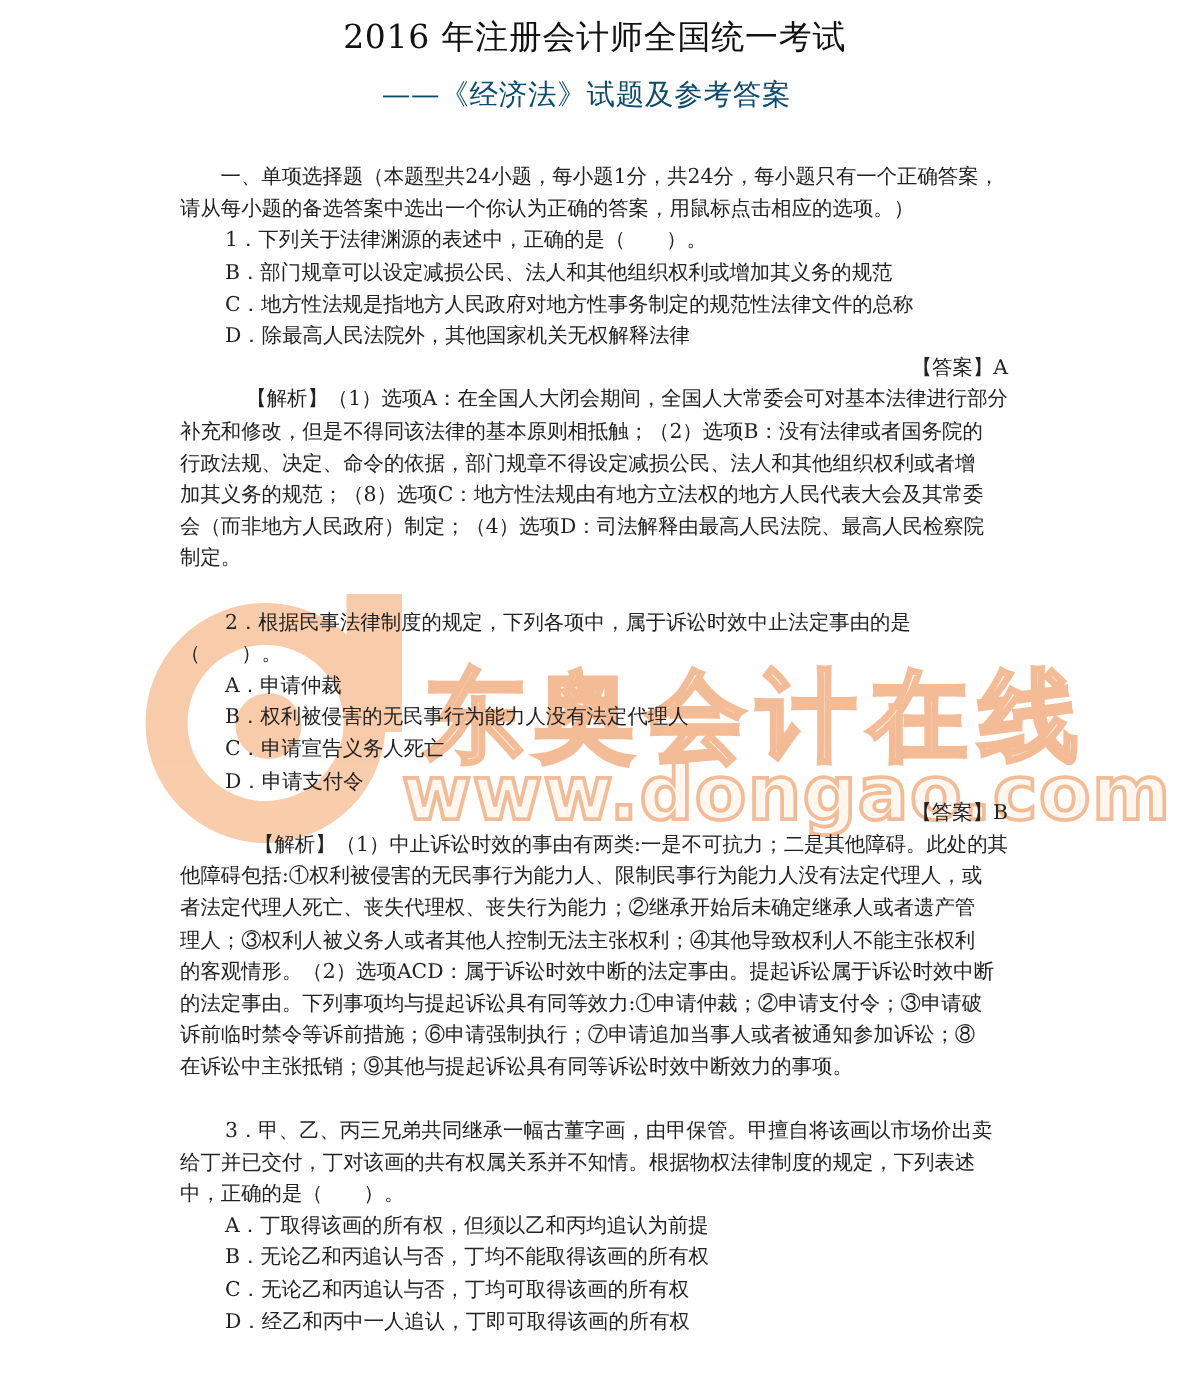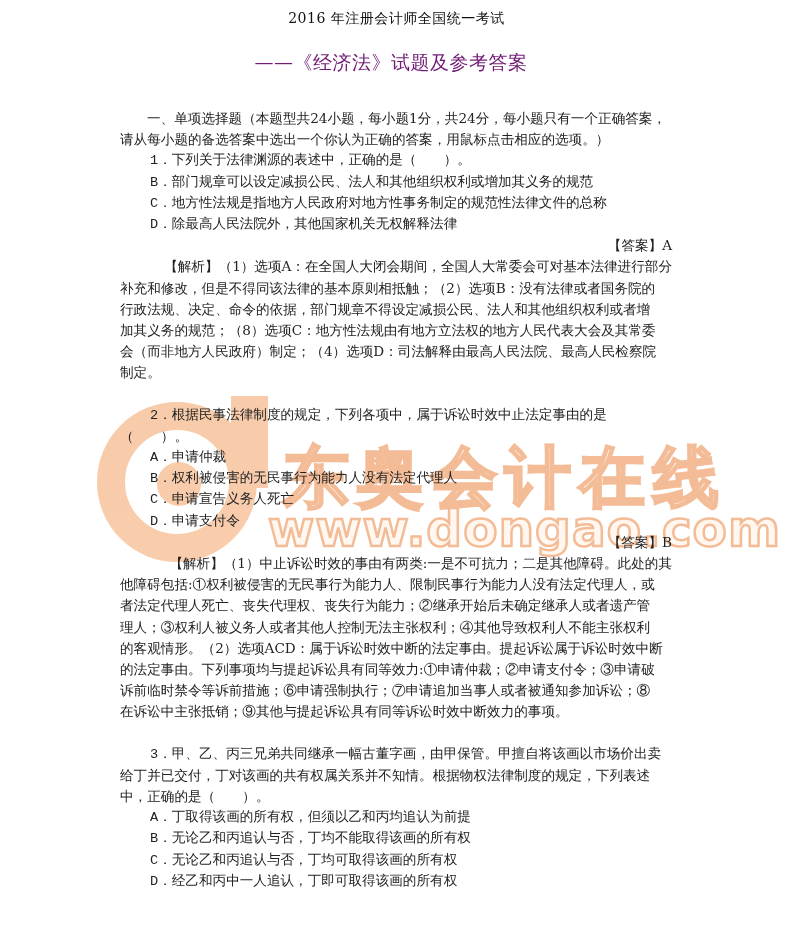--- a/index.html
+++ b/index.html
@@ -1,28 +1,28 @@
 <!DOCTYPE html>
 <html><head>
 <meta charset="utf-8">
 <style>
   html, body { margin: 0; padding: 0; background: #ffffff; }
   body { width: 793px; height: 927px; position: relative; overflow: hidden;
          font-family: "DejaVu Serif", "Liberation Serif", serif; color: #1a1a1a; }
   .watermark { position: absolute; left: 0; top: 0; width: 793px; height: 927px; pointer-events: none; z-index: 0; }
   .page { position: absolute; left: 0; top: 0; width: 793px; z-index: 1; }
   .title1 { position: absolute; left: 0; width: 793px; top: 10px; text-align: center;
-            font-size: 14px; letter-spacing: 0.5px; color: #111; }
+            font-size: 22px; letter-spacing: 0.5px; color: #111; }
   .title2 { position: absolute; left: 0; width: 782px; top: 50px; text-align: center;
-            font-size: 19px; letter-spacing: 0.5px; color: #701a75; }
+            font-size: 19px; letter-spacing: 0.5px; color: #0c4a6e; }
   .body { position: absolute; left: 120px; top: 108px; width: 552px;
           font-size: 13.6px; line-height: 21.2px; color: #222; }
   .line { white-space: nowrap; height: 21.2px; }
   .ind1 { padding-left: 27px; }
-  .ind2 { padding-left: 30px; font-family: Liberation Mono, monospace; }
+  .ind2 { padding-left: 30px; }
   .ind3 { padding-left: 29px; text-align: right; }
   .gap { height: 21.2px; }
   .bold { font-weight: normal; }
 </style>
 </head>
 <body>
 
 <svg class="watermark" viewBox="0 0 793 927" xmlns="http://www.w3.org/2000/svg">
   <g opacity="0.72">
 

